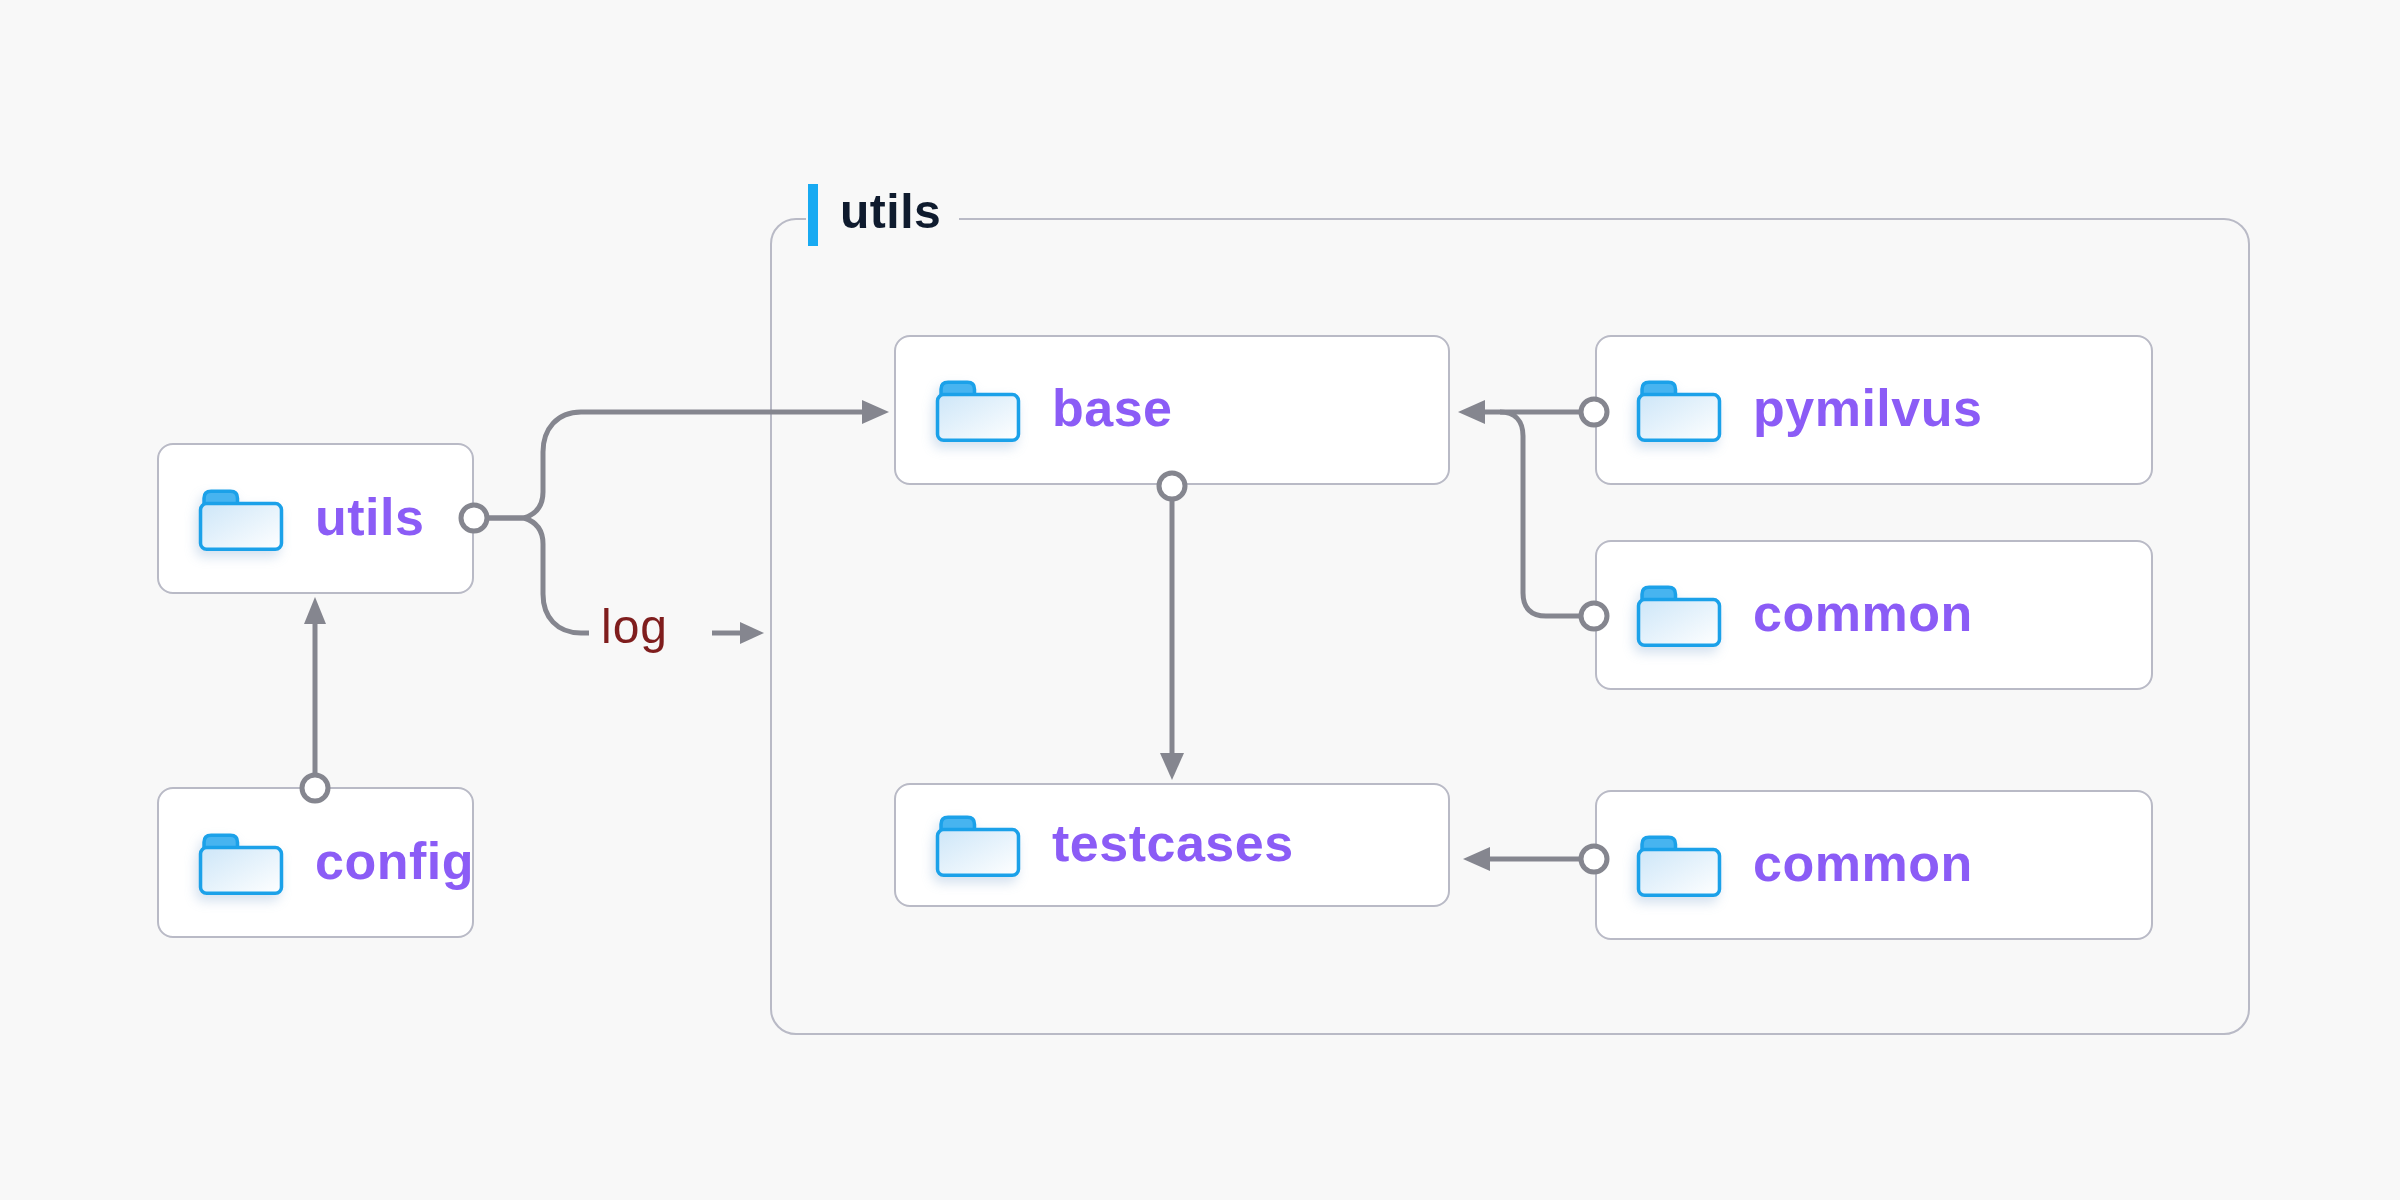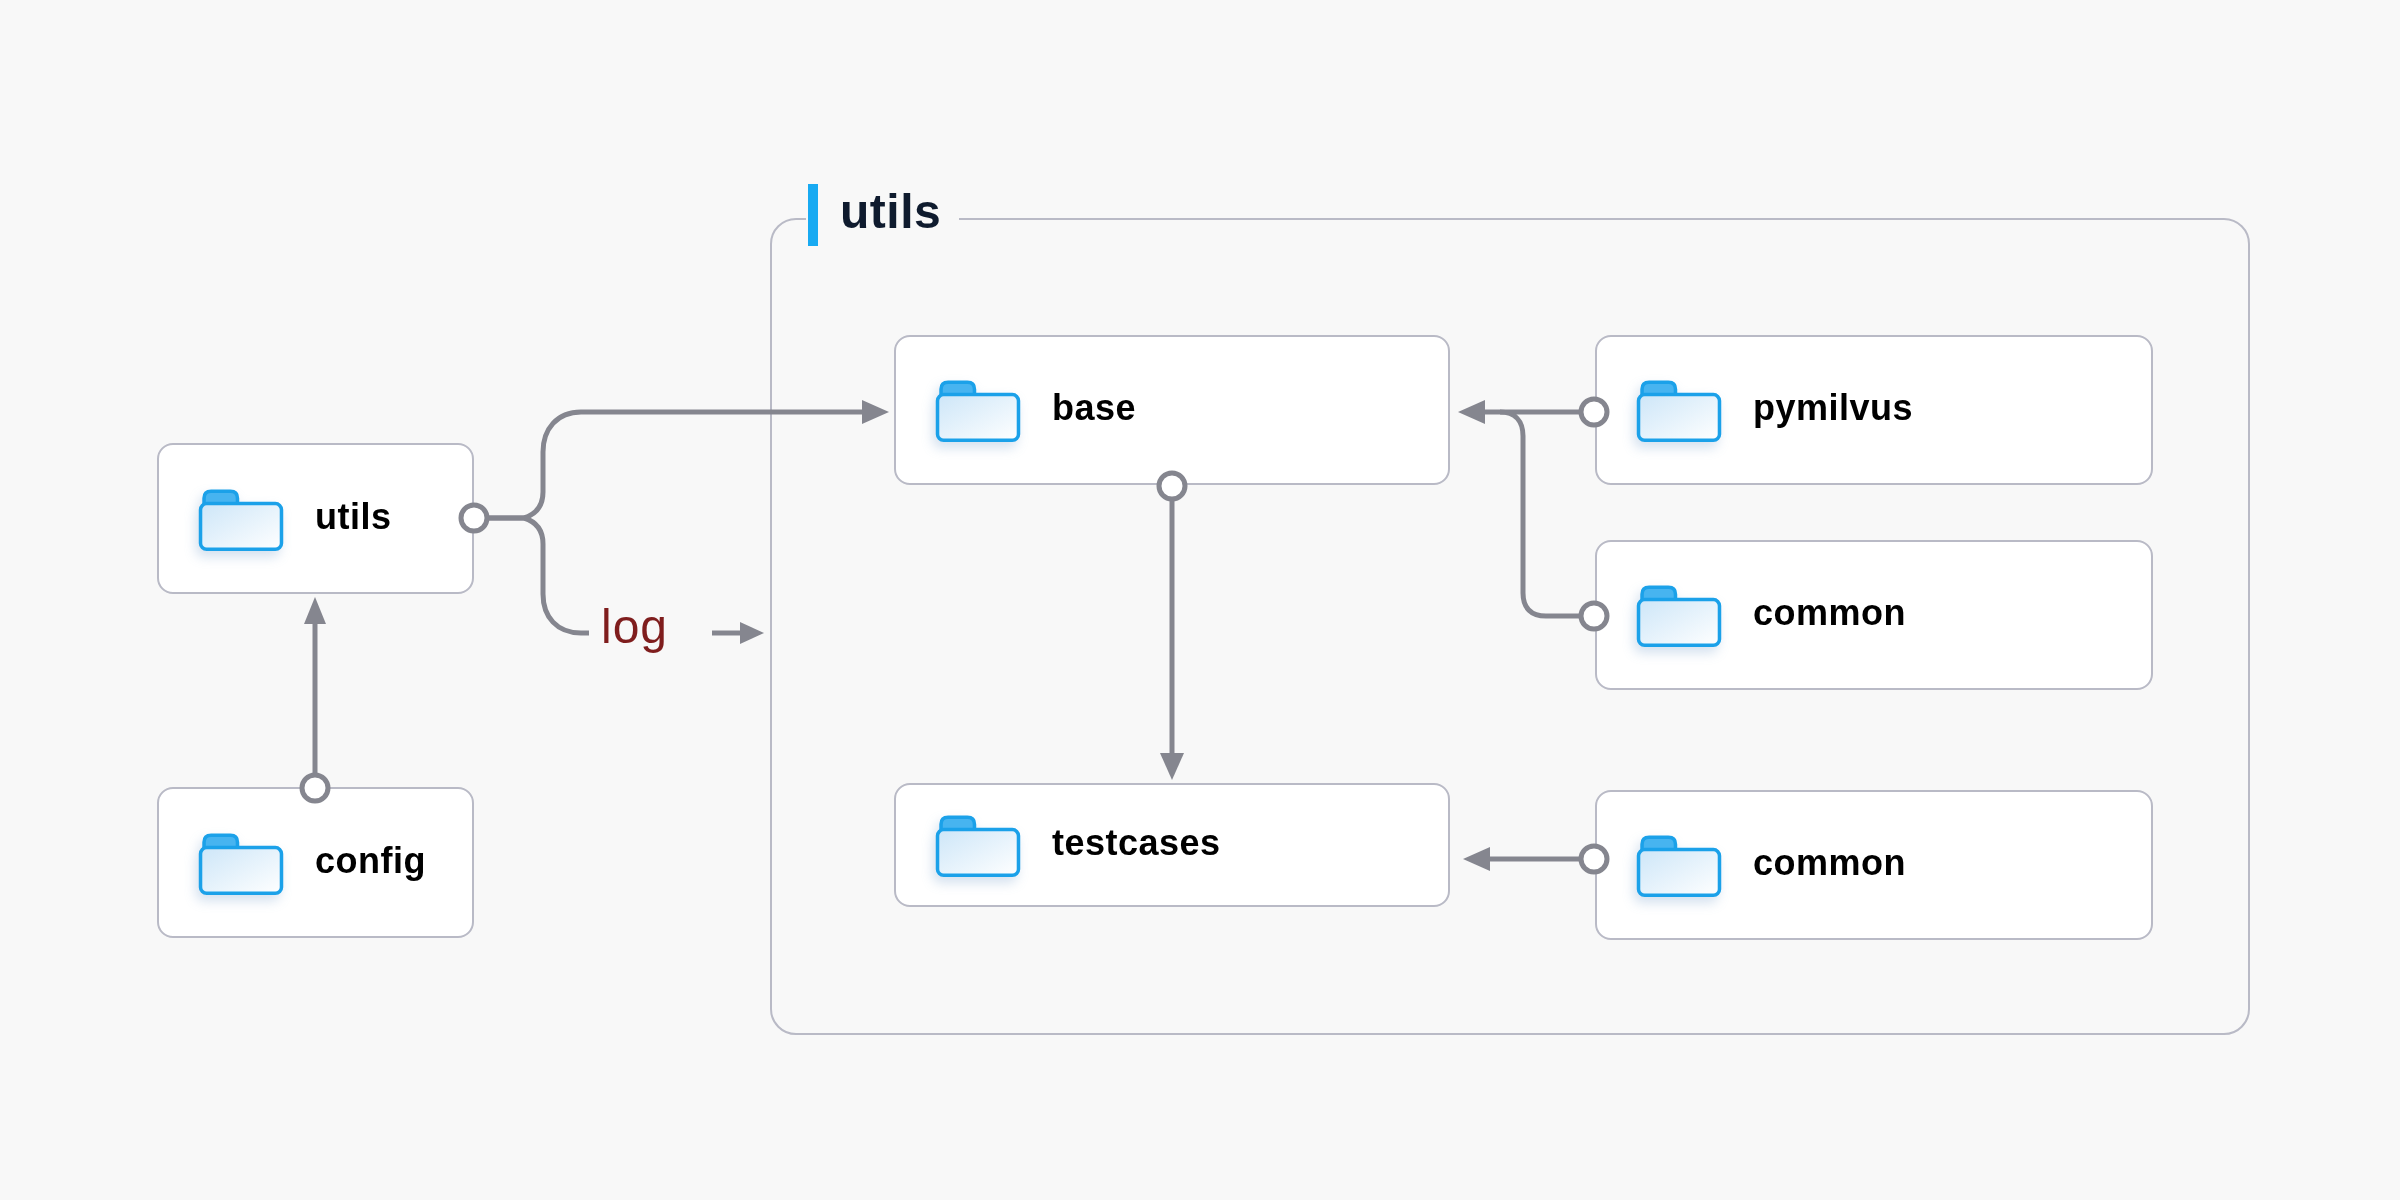--- a/index.html
+++ b/index.html
@@ -22,21 +22,21 @@
     font-size:48px;font-weight:700;color:#0f1b2e;letter-spacing:.5px;line-height:1;
     padding-bottom:6px;
   }
   
   .node{
     position:absolute;display:flex;align-items:center;
     background:#ffffff;border:2px solid #b9bac6;border-radius:16px;
     padding-left:38px;gap:30px;box-sizing:border-box;z-index:2;
   }
   .node .label{
-    font-size:36px;font-weight:700;color:#000000;letter-spacing:.5px;line-height:1;
+    font-size:52px;font-weight:700;color:#8b5cf6;letter-spacing:.5px;line-height:1;
     padding-bottom:4px;
   }
   .folder{display:inline-flex;filter:drop-shadow(-3px 6px 6px rgba(60,120,180,0.22));}
   
   #wires{position:absolute;left:0;top:0;z-index:4;pointer-events:none;}
   .wire{stroke:#85868f;stroke-width:5;fill:none;}
   .dot{fill:#ffffff;stroke:#85868f;stroke-width:5;}
   .head{fill:#85868f;stroke:none;}
   
   .edge-label{

